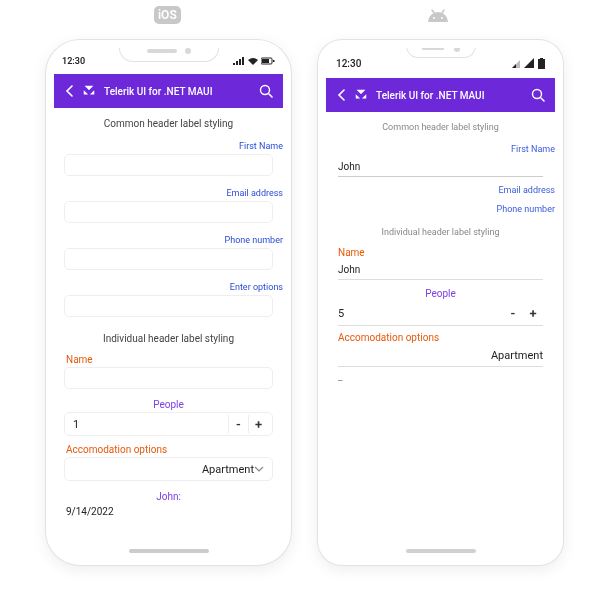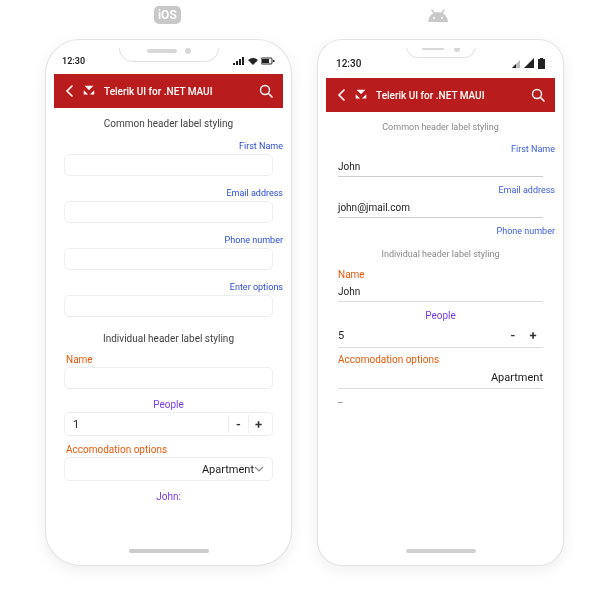--- a/index.html
+++ b/index.html
@@ -91,21 +91,21 @@
     border-bottom-left-radius:12px;
     border-bottom-right-radius:12px;
     display:flex; align-items:center; justify-content:center; gap:10px;
   }
   .android .cut .speaker { width:22px; height:3px; background:#d8d8d8; border-radius:2px; }
   .android .cut .cam { width:6px; height:6px; background:#d8d8d8; border-radius:50%; }
   .android .status-icons { display:flex; gap:4px; align-items:center;}
 
   
   .appbar {
-    background: #b91c1c;
+    background: #6d28d9;
     color: #fff;
     height: 34px;
     display:flex;
     align-items:center;
     padding: 0 10px;
     gap:8px;
     font-size: 10px;
   }
   .appbar .back { width:10px; display:flex; align-items:center; justify-content:center;}
   .appbar .logo { width:14px; height:14px; }
@@ -336,20 +336,21 @@
 
       <div class="lbl-orange">Accomodation options</div>
       <div class="select-row">
         <span>Apartment</span>
         <svg width="10" height="8" class="chev">
             <path d="M1 2 L5 6 L9 2" stroke="#888" stroke-width="1.2" fill="none"></path>
           </svg>
       </div>
 
       <div class="lbl-purple">John:</div>
+      <div class="date-val">9/14/2022</div>
 
       <div class="home-indicator"></div>
     </div>
   </div>
 
   <div class="phone android">
     <div class="status-row">
       <span>12:30</span>
       <div class="cut">
           <div class="speaker"></div>
@@ -388,21 +389,20 @@
       </div>
     </div>
 
     <div class="content">
       <div class="section-title">Common header label styling</div>
 
       <div class="field-label">First Name</div>
       <div class="input-line">John</div>
 
       <div class="field-label">Email address</div>
-      <div class="input-line">john@jmail.com</div>
 
       <div class="field-label">Phone number</div>
 
       <div class="truncated-label">Enter password</div>
 
       <div class="sub-title">Individual header label styling</div>
 
       <div class="lbl-orange">Name</div>
       <div class="flat-input">John</div>
 

